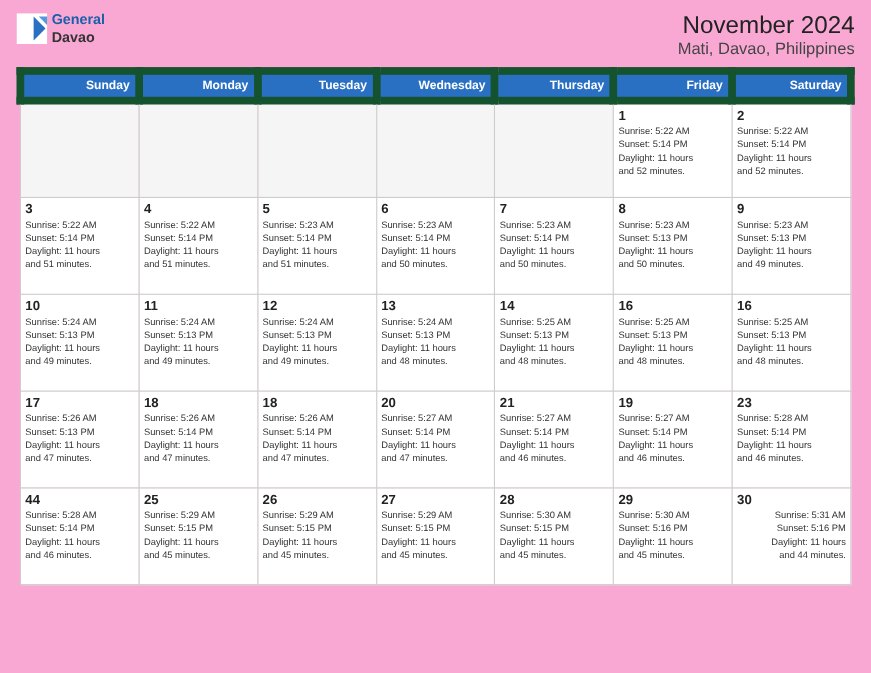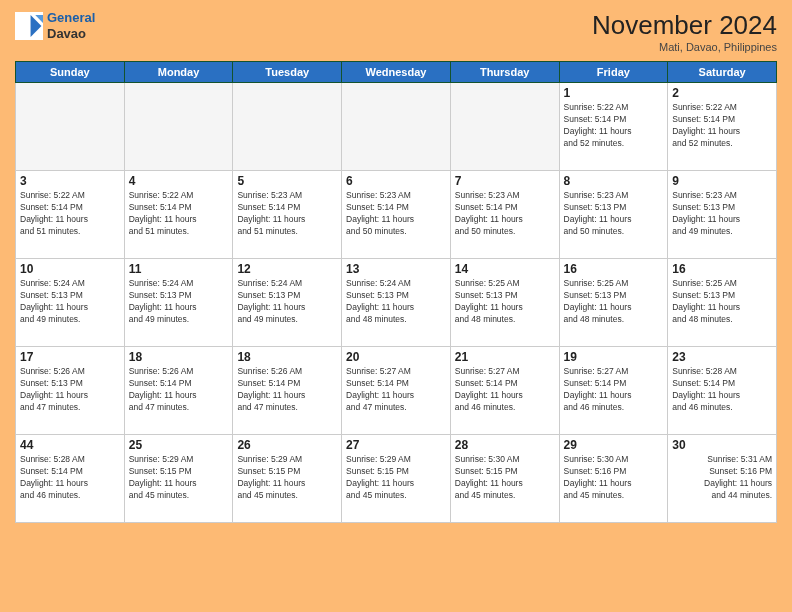--- a/index.html
+++ b/index.html
@@ -6,21 +6,21 @@
     body {
       font-family: Arial, sans-serif;
       background: #fff;
       width: 792px;
       height: 612px;
       overflow: hidden;
     }
     .page {
       width: 792px;
       height: 612px;
-      background: #fdba74;
+      background: #f9a8d4;
       padding: 10px 15px 10px 15px;
     }
     .header {
       display: flex;
       justify-content: space-between;
       align-items: flex-start;
       margin-bottom: 8px;
     }
     .logo {
       display: flex;
@@ -35,41 +35,41 @@
     }
     .logo-blue { color: #1a5faa; }
     .logo-icon {
       width: 28px;
       height: 28px;
     }
     .title-area {
       text-align: right;
     }
     .month-title {
-      font-size: 26px;
+      font-size: 22px;
       font-weight: normal;
       color: #222;
     }
     .location {
-      font-size: 11px;
+      font-size: 15px;
       color: #444;
     }
     .calendar {
       width: 100%;
       border-collapse: collapse;
       table-layout: fixed;
     }
     .calendar th {
       background: #2a70c2;
       color: #fff;
       font-size: 11px;
       font-weight: bold;
-      text-align: center;
+      text-align: right;
       padding: 4px 5px;
-      border: 1px solid #14532d;
+      border: 7px solid #14532d;
     }
     .calendar td {
       border: 1px solid #ccc;
       vertical-align: top;
       padding: 3px 4px;
       font-size: 9px;
       color: #333;
       height: 88px;
       background: #fff;
     }

